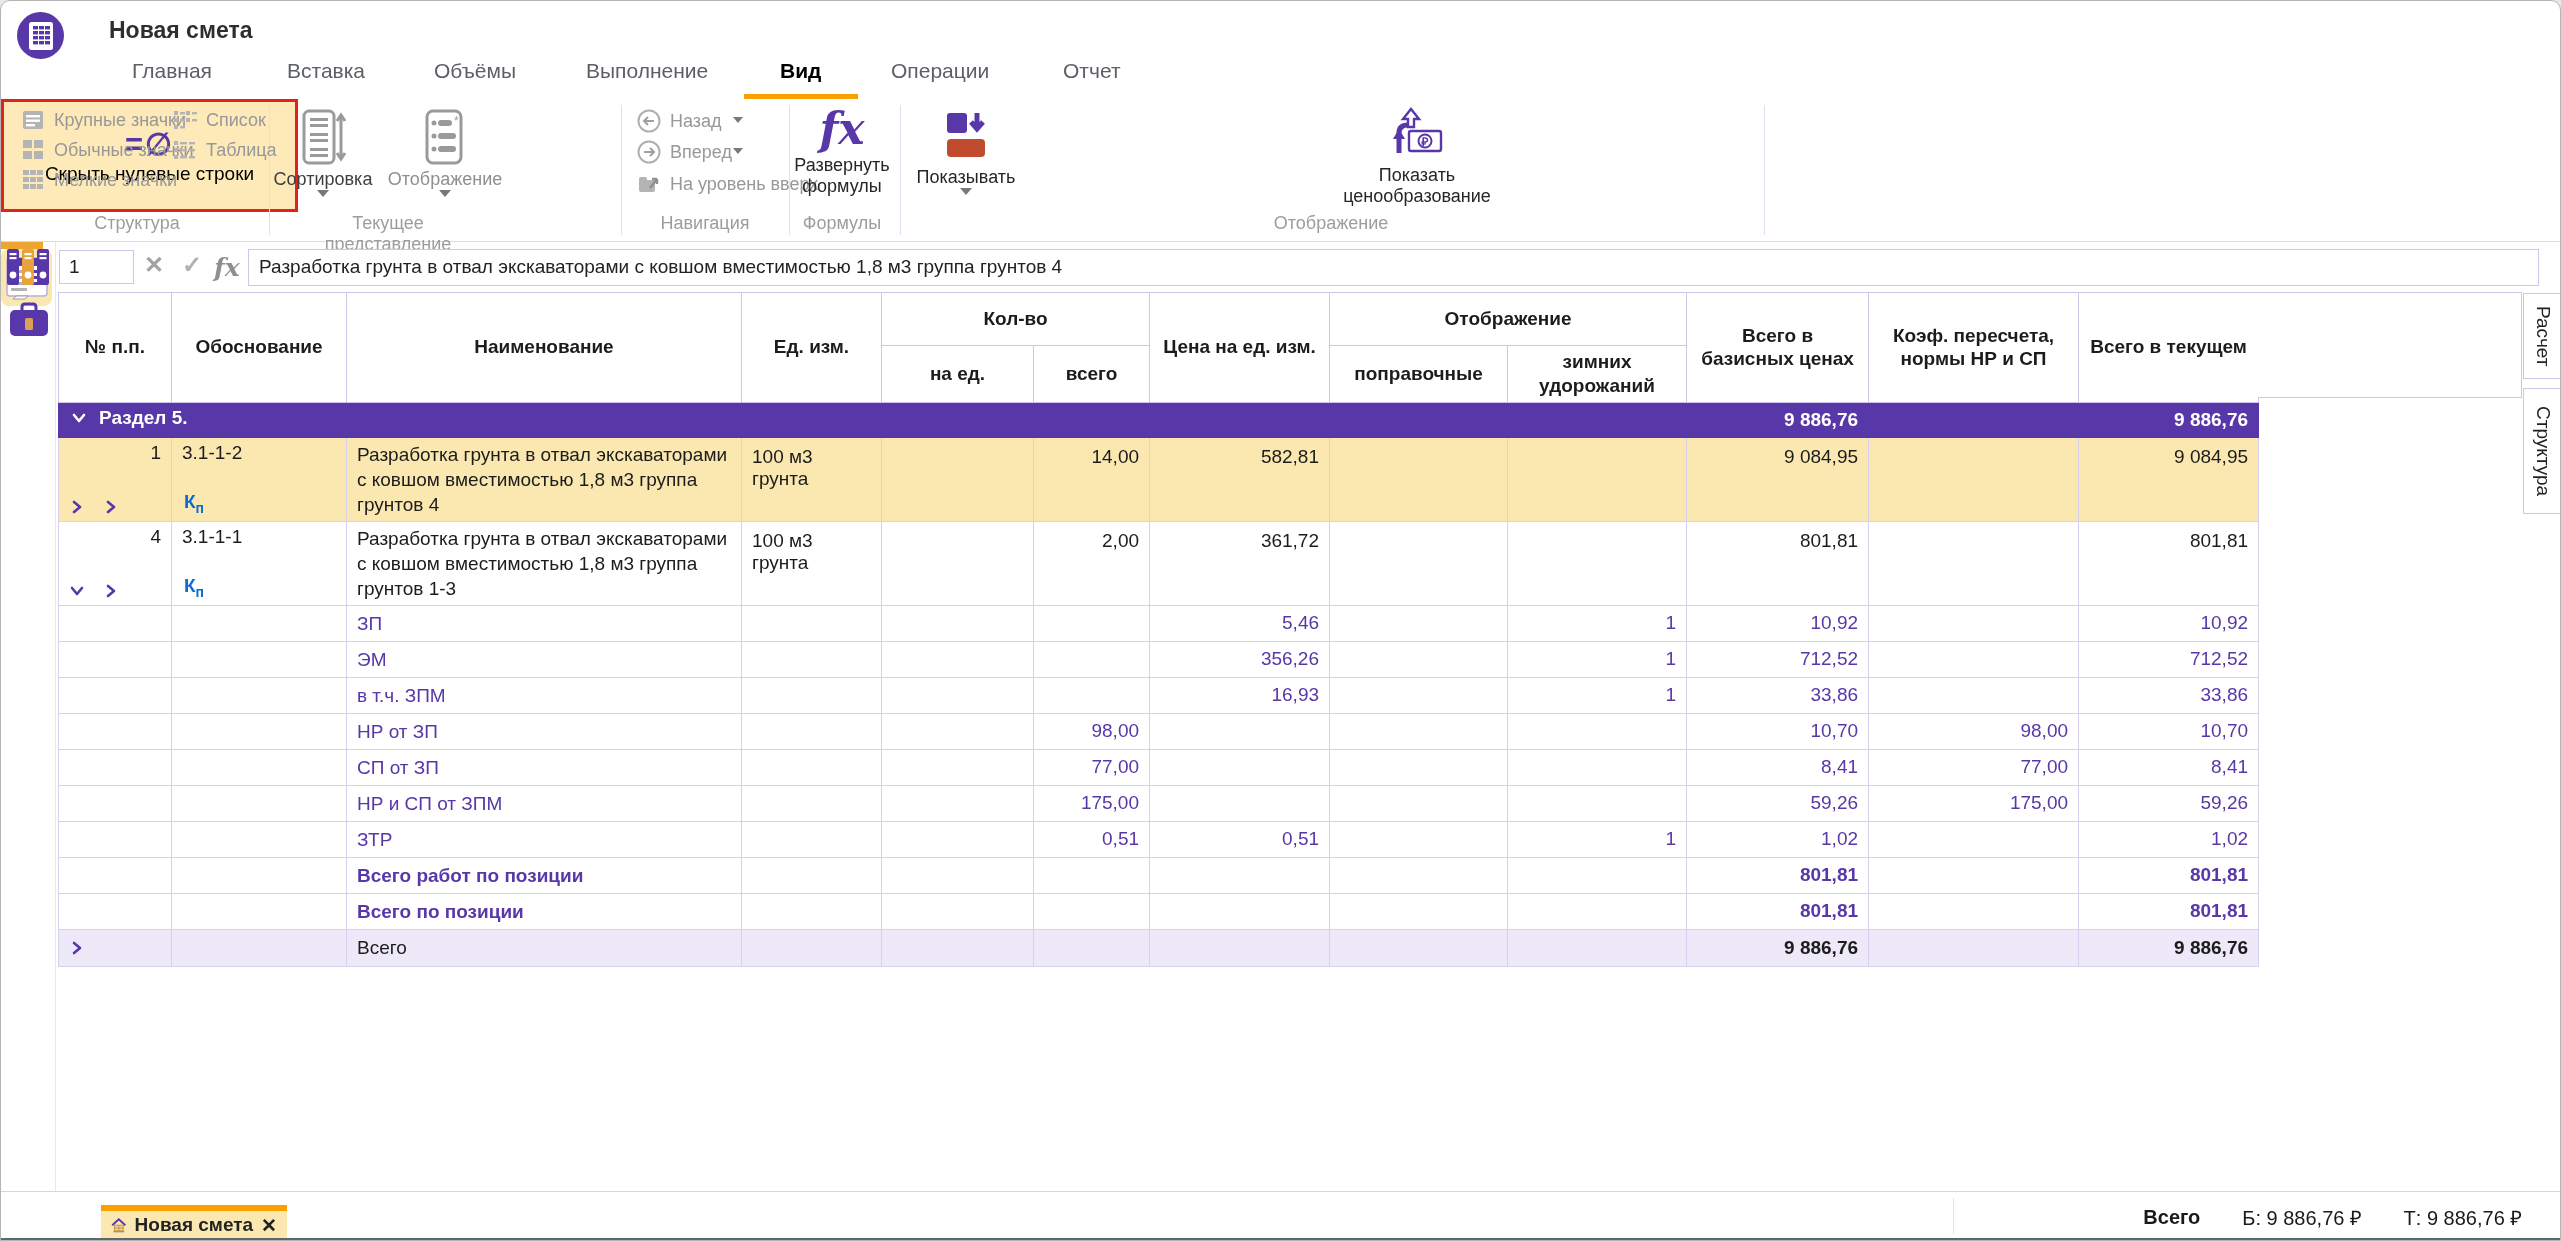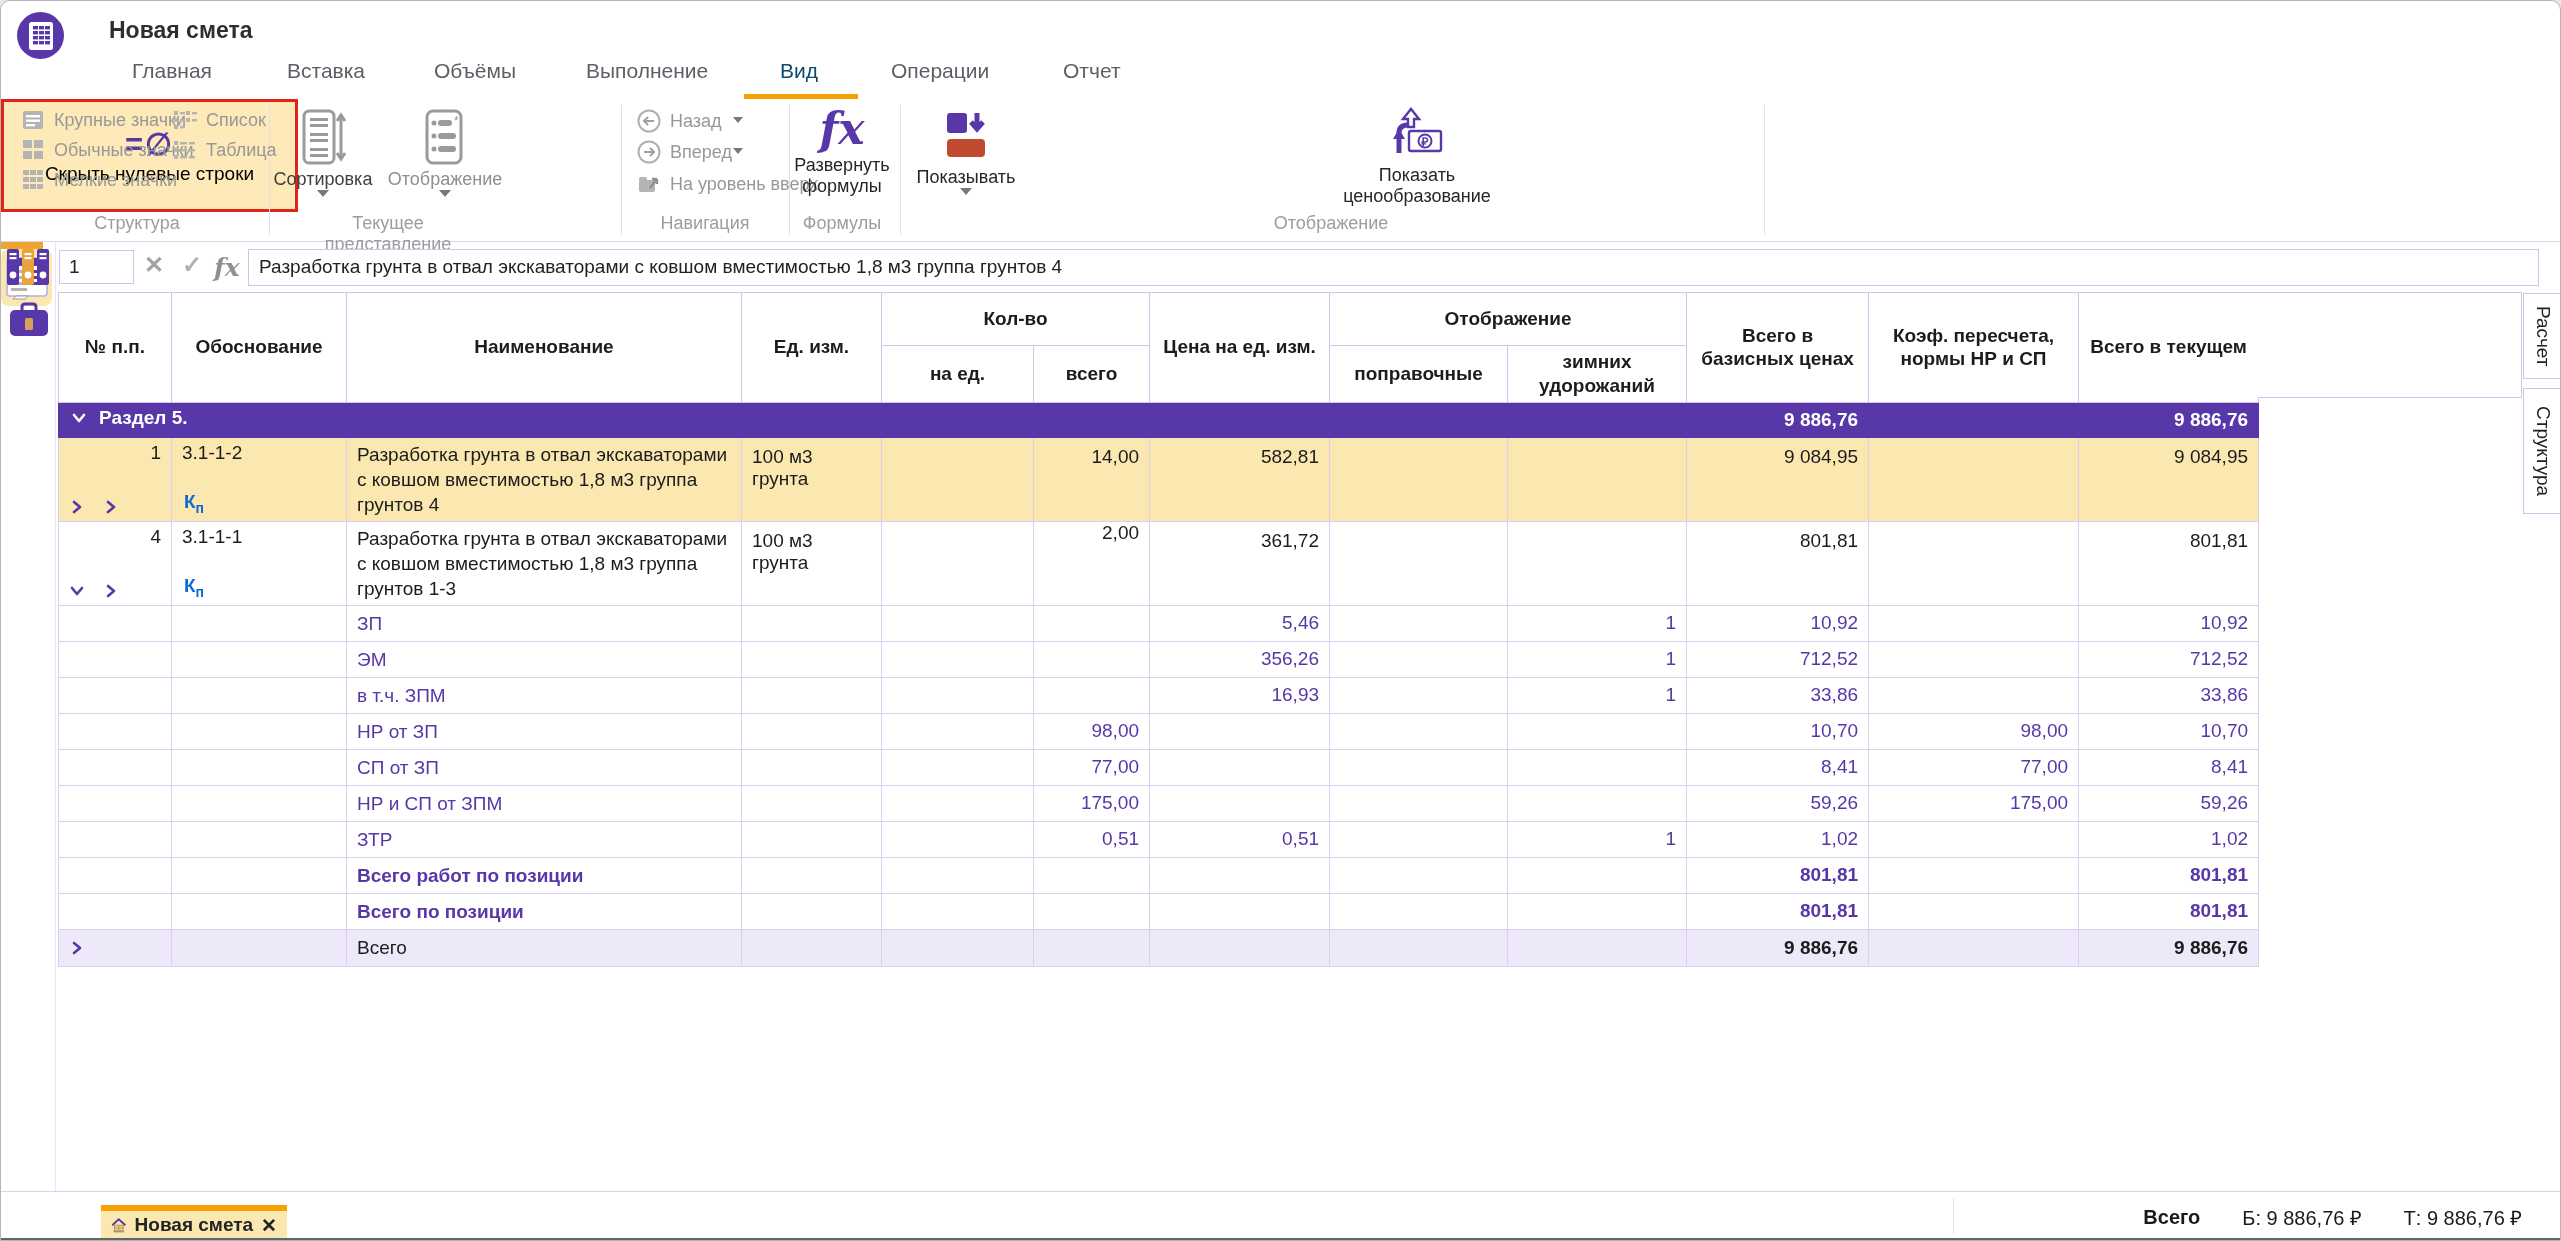--- a/index.html
+++ b/index.html
@@ -8,21 +8,21 @@
   .app {
     position:relative; width:2561px; height:1241px; background:#fff;
     border:1px solid #b5b5b5; border-radius:10px 10px 0 0; overflow:hidden;
   }
   .abs { position:absolute; }
 
   
   .logo-circle { left:16px; top:11px; width:47px; height:47px; border-radius:50%; background:#5837a8; display:flex; align-items:center; justify-content:center; }
   .app-title { left:108px; top:16px; font-size:23px; color:#2e2e2e; font-weight:bold; }
   .rtab { top:58px; height:34px; font-size:21px; color:#5c6066; cursor:pointer; }
-  .rtab.active { color:#0c4a6e; font-weight:normal; }
+  .rtab.active { color:#000000; font-weight:bold; }
   .tab-underline { left:743px; top:93px; width:114px; height:5px; background:#f8a000; }
 
   
   .ribbon { left:0; top:98px; width:2561px; height:143px; background:#fff; border-bottom:1px solid #ddd5f0; }
   .vdiv { position:absolute; top:6px; width:1px; height:130px; background:#e3dcf2; }
   .grp-label { position:absolute; top:114px; font-size:18px; color:#9d9d9d; text-align:center; }
   .tb-item { position:absolute; display:flex; align-items:center; gap:9px; font-size:18px; color:#989898; height:26px; }
   .tb-item .lbl { white-space:nowrap; }
   .big-btn { position:absolute; display:flex; flex-direction:column; align-items:center; cursor:pointer; }
   .big-btn .blbl { font-size:18px; color:#262626; text-align:center; line-height:1.15; margin-top:4px; }
@@ -426,21 +426,21 @@
                 <polyline points="5,7 10,13 15,7" fill="none" stroke="currentColor" stroke-width="2.6" stroke-linecap="round" stroke-linejoin="round"></polyline>
               </svg>
               <svg class="chev" viewBox="0 0 20 20">
                 <polyline points="7,5 13,10 7,15" fill="none" stroke="currentColor" stroke-width="2.6" stroke-linecap="round" stroke-linejoin="round"></polyline>
               </svg>
             </span></td>
           <td class="codecell"><span>3.1-1-1</span><span class="kp">К<sub>п</sub></span></td>
           <td class="namecell">Разработка грунта в отвал экскаваторами с ковшом вместимостью 1,8 м3 группа грунтов 1-3</td>
           <td style="vertical-align:top; padding-top:8px;">100 м3 грунта</td>
           <td class="val" style="padding-top:8px;"></td>
-          <td class="val" style="padding-top:0;">2,00</td>
+          <td class="val" style="padding-top:8px;">2,00</td>
           <td class="val" style="padding-top:8px;">361,72</td>
           <td class="val" style="padding-top:8px;"></td>
           <td class="val" style="padding-top:8px;"></td>
           <td class="val" style="padding-top:8px;">801,81</td>
           <td class="val" style="padding-top:8px;"></td>
           <td class="val" style="padding-top:8px;">801,81</td>
         </tr>
         <tr class="sub">
           <td class="numcell"><span></span></td>
           <td class="codecell"><span></span></td>

